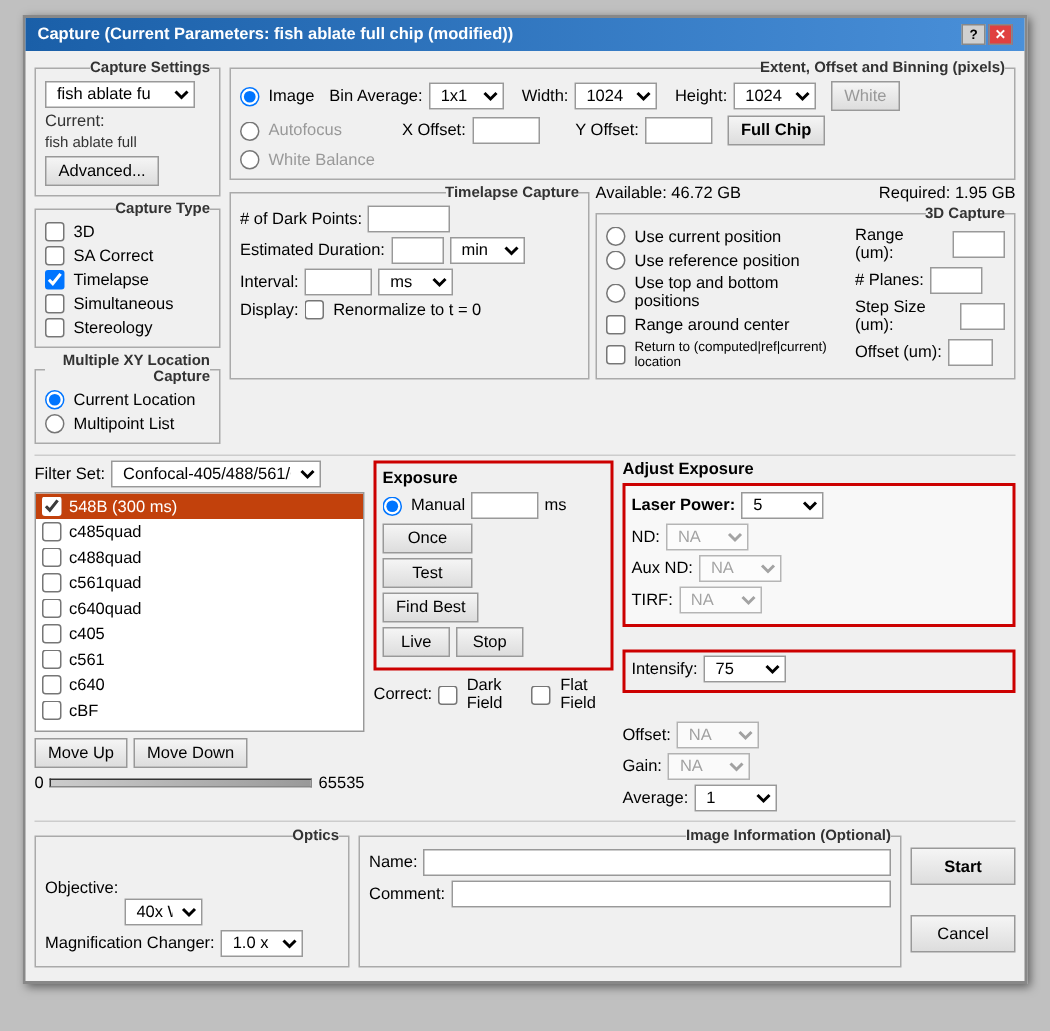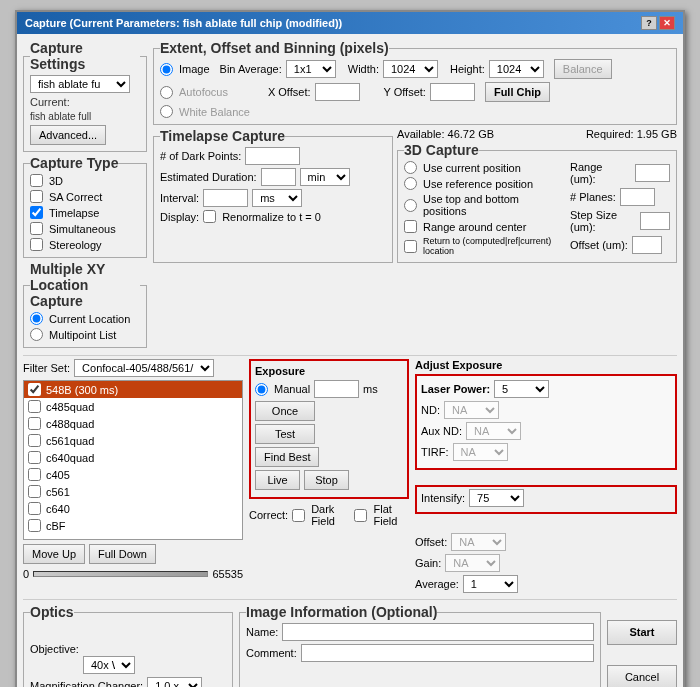--- a/index.html
+++ b/index.html
@@ -136,23 +136,24 @@
       padding: 2px 4px;
       margin-top: 3px;
     }
 
     fieldset {
       border: 1px solid #aaa;
       padding: 3px 6px;
       margin-bottom: 3px;
     }
     fieldset legend {
-      font-size: 14px;
+      font-size: 10px;
       font-weight: bold;
       color: #333;
+      text-align: right;
     }
 
     .separator { height: 1px; background: #ccc; margin: 3px 0; }
 
     select { min-width: 50px; }
 
     .disabled-text { color: #999; }
   </style>
 </head>
 <body>
@@ -239,21 +240,21 @@
               <option>1x1</option>
             </select>
             <span style="margin-left:8px;">Width:</span>
             <select style="width:55px;">
               <option>1024</option>
             </select>
             <span style="margin-left:8px;">Height:</span>
             <select style="width:55px;">
               <option>1024</option>
             </select>
-            <button class="btn" style="margin-left:6px;color:#999;">Balance</button>
+            <button class="btn" style="margin-left:6px;color:#999;">White</button>
           </div>
           <div class="field-row">
             <input type="radio" name="extent_mode" style="">
             <span class="disabled-text">Autofocus</span>
             <span style="margin-left:36px;">X Offset:</span>
             <input type="text" style="width: 45px;">
             <span style="margin-left:20px;">Y Offset:</span>
             <input type="text" style="width: 45px;">
             <button class="btn" style="margin-left:6px;font-weight:bold;">Full Chip</button>
           </div>
@@ -392,21 +393,21 @@
               <input type="checkbox" style="">
               <span>c640</span>
             </div>
             <div class="filter-item">
               <input type="checkbox" style="">
               <span>cBF</span>
             </div>
           </div>
         <div class="field-row" style="margin-top:4px;">
           <button class="btn">Move Up</button>
-          <button class="btn">Full Down</button>
+          <button class="btn">Move Down</button>
         </div>
 
         <div class="slider-area">
           <span>0</span>
           <div class="slider-track"></div>
           <span>65535</span>
         </div>
       </div>
 
       <div style="width:160px;">

